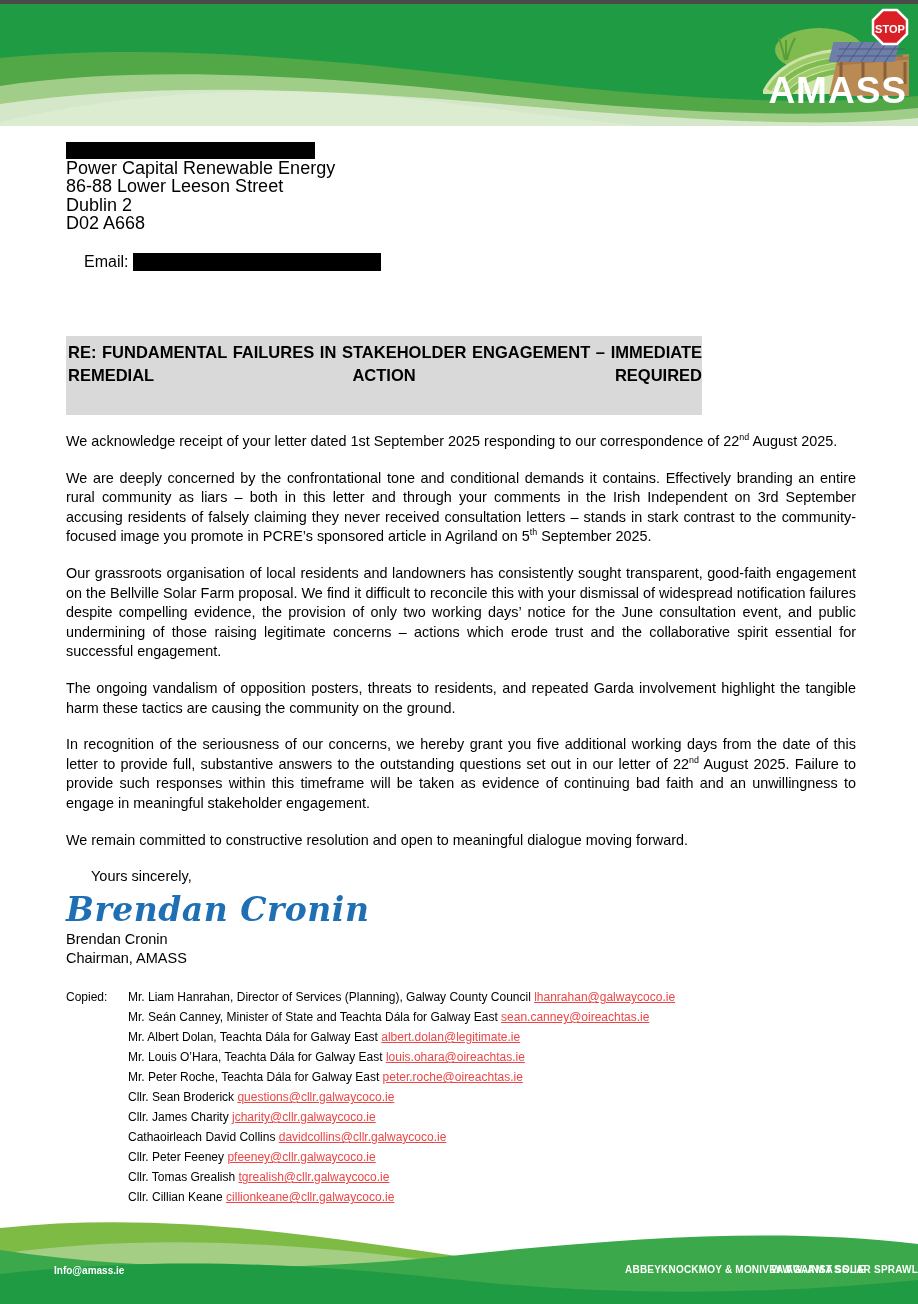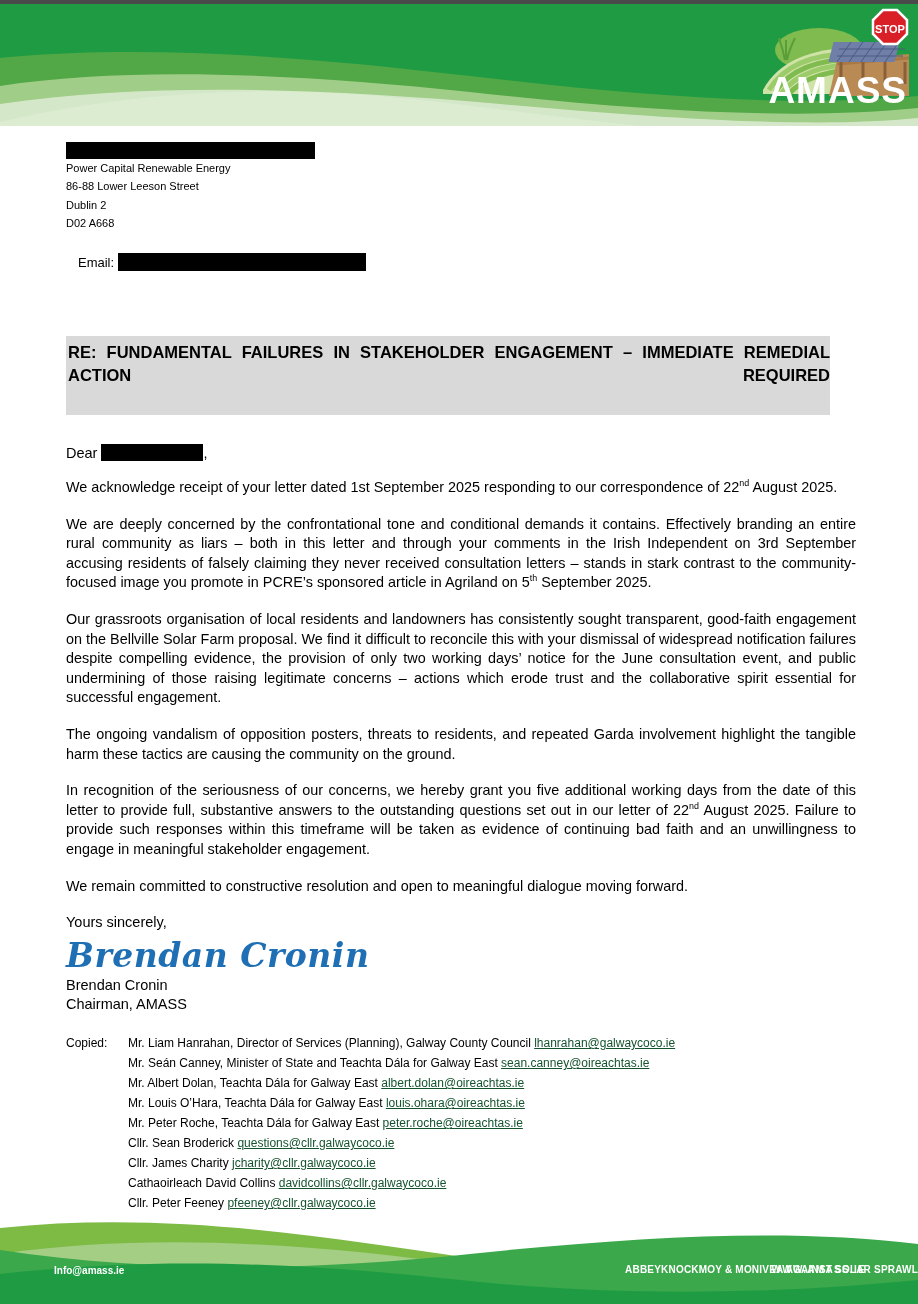--- a/index.html
+++ b/index.html
@@ -65,58 +65,58 @@
     width: 790px;
   }
 
   .addr-row {
     position: relative;
     min-height: 120px;
   }
   .addr-left {
     position: absolute;
     left: 0; top: 0;
-    font-size: 11px;
+    font-size: 18px;
     line-height: 18.5px;
   }
   .redact {
     display: inline-block;
     background: #000000;
     vertical-align: middle;
   }
   .redact-name { width: 249px; height: 17px; }
   .redact-email { width: 248px; height: 18px; vertical-align: -4px; }
   .redact-dear { width: 102px; height: 17px; vertical-align: -3px; }
 
   .addr-right {
     position: absolute;
     right: 0; top: 6px;
     text-align: right;
     font-size: 14.5px;
     line-height: 30px;
   }
   .email-line {
     position: absolute;
-    left: 12px;
+    left: 18px;
     top: 113px;
-    font-size: 13px;
+    font-size: 16px;
   }
 
   sup { font-size: 0.62em; vertical-align: super; line-height: 0; }
 
   .subject {
     margin-top: 76px;
     background: #d9d9d9;
     font-weight: bold;
     font-size: 16.5px;
     line-height: 23px;
     text-align: justify;
     text-justify: inter-word;
     padding: 5px 0 5px 2px;
-    width: 764px;
+    width: 636px;
     box-sizing: border-box;
   }
   .subject::after {
     content: "";
     display: inline-block;
     width: 100%;
   }
 
   .salutation {
     margin-top: 29px;
@@ -127,20 +127,21 @@
     margin: 17px 0 0 0;
     font-size: 14.4px;
     line-height: 19.6px;
     text-align: justify;
     text-justify: inter-word;
   }
 
   .signoff {
     margin-top: 18px;
     font-size: 14.5px;
+    margin-left: 25px;
   }
 
   .signature {
     margin-top: 6px;
     font-family: "DejaVu Serif", serif;
     font-style: italic;
     font-weight: bold;
     font-size: 33px;
     color: #1f6fb5;
     line-height: 40px;
@@ -159,21 +160,21 @@
     line-height: 20px;
   }
   .copied-label {
     width: 62px;
     flex: 0 0 62px;
   }
   .copied-list { flex: 1; }
   .copied-item { white-space: nowrap; }
   .email-link {
     text-decoration: underline;
-    color: #14532d;
+    color: #ef4444;
   }
 
   
   .footer-banner {
     position: absolute;
     left: 0;
     bottom: 0;
     width: 918px;
     height: 94px;
     overflow: hidden;
@@ -273,21 +274,20 @@
 
 
       <div class="email-line">
         <span>Email:</span>
         <span class="redact redact-email"></span>
       </div>
     </div>
 
     <div class="subject">RE: FUNDAMENTAL FAILURES IN STAKEHOLDER ENGAGEMENT – IMMEDIATE REMEDIAL ACTION REQUIRED</div>
 
-    <div class="salutation"><span>Dear </span><span class="redact redact-dear"></span><span>,</span></div>
 
     <p class="body-para"><span>We acknowledge receipt of your letter dated 1st September 2025 responding to our correspondence of 22</span><sup>nd</sup><span> August 2025.</span></p>
 
     <p class="body-para"><span>We are deeply concerned by the confrontational tone and conditional demands it contains. Effectively branding an entire rural community as liars – both in this letter and through your comments in the Irish Independent on 3rd September accusing residents of falsely claiming they never received consultation letters – stands in stark contrast to the community-focused image you promote in PCRE’s sponsored article in Agriland on 5</span><sup>th</sup><span> September 2025.</span></p>
 
     <p class="body-para">Our grassroots organisation of local residents and landowners has consistently sought transparent, good-faith engagement on the Bellville Solar Farm proposal. We find it difficult to reconcile this with your dismissal of widespread notification failures despite compelling evidence, the provision of only two working days’ notice for the June consultation event, and public undermining of those raising legitimate concerns – actions which erode trust and the collaborative spirit essential for successful engagement.</p>
 
     <p class="body-para">The ongoing vandalism of opposition posters, threats to residents, and repeated Garda involvement highlight the tangible harm these tactics are causing the community on the ground.</p>
 
     <p class="body-para"><span>In recognition of the seriousness of our concerns, we hereby grant you five additional working days from the date of this letter to provide full, substantive answers to the outstanding questions set out in our letter of 22</span><sup>nd</sup><span> August 2025. Failure to provide such responses within this timeframe will be taken as evidence of continuing bad faith and an unwillingness to engage in meaningful stakeholder engagement.</span></p>
@@ -298,21 +298,21 @@
 
     <div class="signature">Brendan Cronin</div>
     <div class="sig-name">Brendan Cronin</div>
     <div class="sig-title">Chairman, AMASS</div>
 
     <div class="copied">
       <div class="copied-label">Copied:</div>
       <div class="copied-list">
         <div class="copied-item"><span>Mr. Liam Hanrahan, Director of Services (Planning), Galway County Council </span><a class="email-link" href="#">lhanrahan@galwaycoco.ie</a></div>
         <div class="copied-item"><span>Mr. Seán Canney, Minister of State and Teachta Dála for Galway East </span><a class="email-link" href="#">sean.canney@oireachtas.ie</a></div>
-        <div class="copied-item"><span>Mr. Albert Dolan, Teachta Dála for Galway East </span><a class="email-link" href="#">albert.dolan@oireachtas.ie</a></div>
+        <div class="copied-item"><span>Mr. Albert Dolan, Teachta Dála for Galway East </span><a class="email-link" href="#">albert.dolan@legitimate.ie</a></div>
         <div class="copied-item"><span>Mr. Louis O’Hara, Teachta Dála for Galway East </span><a class="email-link" href="#">louis.ohara@oireachtas.ie</a></div>
         <div class="copied-item"><span>Mr. Peter Roche, Teachta Dála for Galway East </span><a class="email-link" href="#">peter.roche@oireachtas.ie</a></div>
         <div class="copied-item"><span>Cllr. Sean Broderick </span><a class="email-link" href="#">questions@cllr.galwaycoco.ie</a></div>
         <div class="copied-item"><span>Cllr. James Charity </span><a class="email-link" href="#">jcharity@cllr.galwaycoco.ie</a></div>
         <div class="copied-item"><span>Cathaoirleach David Collins </span><a class="email-link" href="#">davidcollins@cllr.galwaycoco.ie</a></div>
         <div class="copied-item"><span>Cllr. Peter Feeney </span><a class="email-link" href="#">pfeeney@cllr.galwaycoco.ie</a></div>
         <div class="copied-item"><span>Cllr. Tomas Grealish </span><a class="email-link" href="#">tgrealish@cllr.galwaycoco.ie</a></div>
         <div class="copied-item"><span>Cllr. Cillian Keane </span><a class="email-link" href="#">cillionkeane@cllr.galwaycoco.ie</a></div>
         <div class="copied-item"><span>Cllr. Martin McNamara </span><a class="email-link" href="#">mmcnamara@cllr.galwaycoco.ie</a></div>
       </div>

